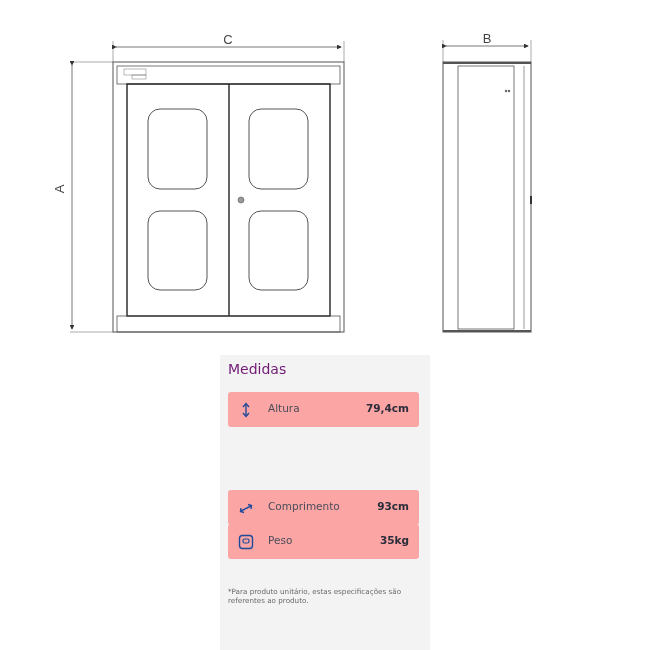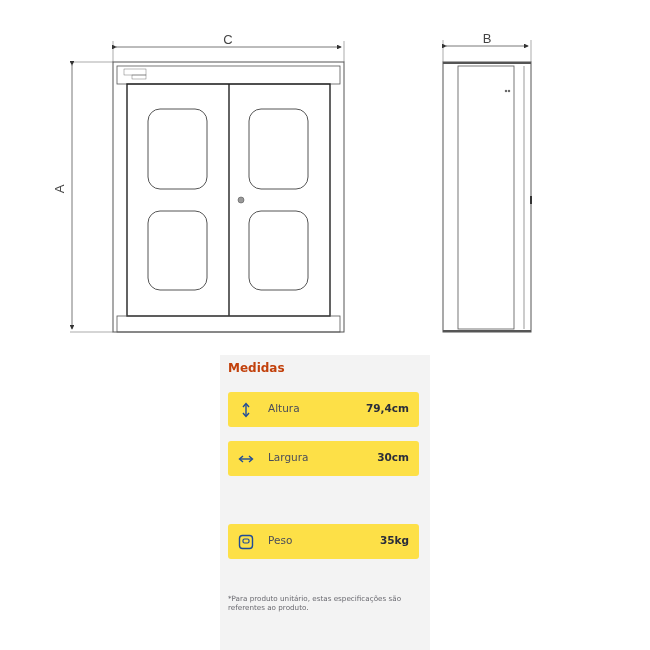--- a/index.html
+++ b/index.html
@@ -1,25 +1,25 @@
 <!DOCTYPE html>
 <html><head>
 <meta charset="utf-8">
 <style>
   html, body { margin:0; padding:0; background:#ffffff; }
   body { width:650px; height:650px; position:relative; overflow:hidden; font-family:"DejaVu Sans", sans-serif; }
   .drawing { position:absolute; left:0; top:0; width:650px; height:345px; }
   .dim-label { font-family:"Liberation Sans", sans-serif; font-size:13px; fill:#444; }
   .panel { position:absolute; left:220px; top:355px; width:210px; height:295px; background:#f3f3f3; }
-  .panel-title { position:absolute; left:8px; top:6px; font-size:12px; font-weight:bold; color:#c2410c; }
-  .row { position:absolute; left:8px; width:191px; height:35px; background:#fde047; border-radius:3px; }
+  .panel-title { position:absolute; left:8px; top:6px; font-size:14px; font-weight:normal; color:#701a75; }
+  .row { position:absolute; left:8px; width:191px; height:35px; background:#fca5a5; border-radius:3px; }
   .row .icon { position:absolute; left:10px; top:10px; width:16px; height:16px; }
   .row .label { position:absolute; left:40px; top:10px; font-size:10.5px; color:#4a4d5a; }
   .row .value { position:absolute; right:10px; top:10px; font-size:10.5px; font-weight:bold; color:#2a2d3a; }
-  .note { position:absolute; left:8px; width:195px; font-size:7.2px; line-height:9px; color:#6a6a70;margin-top:7px; }
+  .note { position:absolute; left:8px; width:195px; font-size:7.2px; line-height:9px; color:#6a6a70; }
 </style>
 </head>
 <body>
 
 <svg class="drawing" viewBox="0 0 650 345" width="650" height="345">
   <defs>
     <marker id="arr" markerWidth="6" markerHeight="6" refX="5" refY="3" orient="auto">
       <path d="M0,0 L6,3 L0,6 z" fill="#333"></path>
     </marker>
   </defs>
@@ -78,30 +78,30 @@
   <div class="row" style="top:37px;">
     <svg class="icon" viewBox="0 0 16 16">
       <line x1="8" y1="2" x2="8" y2="14" stroke="#1f4b99" stroke-width="1.4"></line>
       <path d="M5,5 L8,1.5 L11,5" fill="none" stroke="#1f4b99" stroke-width="1.4"></path>
       <path d="M5,11 L8,14.5 L11,11" fill="none" stroke="#1f4b99" stroke-width="1.4"></path>
     </svg>
     <span class="label">Altura</span>
     <span class="value">79,4cm</span>
   </div>
 
-  <div class="row" style="top:86px;">
+
+  <div class="row" style="top:135px;">
     <svg class="icon" viewBox="0 0 16 16">
-      <line x1="2" y1="8" x2="14" y2="8" stroke="#1f4b99" stroke-width="1.4"></line>
-      <path d="M5,5 L1.5,8 L5,11" fill="none" stroke="#1f4b99" stroke-width="1.4"></path>
-      <path d="M11,5 L14.5,8 L11,11" fill="none" stroke="#1f4b99" stroke-width="1.4"></path>
+      <line x1="3" y1="11" x2="13" y2="6" stroke="#1f4b99" stroke-width="1.4"></line>
+      <path d="M3,8 L2.5,11.5 L6,12.5" fill="none" stroke="#1f4b99" stroke-width="1.4"></path>
+      <path d="M10,4.5 L13.5,5.5 L13,9" fill="none" stroke="#1f4b99" stroke-width="1.4"></path>
     </svg>
-    <span class="label">Largura</span>
-    <span class="value">30cm</span>
+    <span class="label">Comprimento</span>
+    <span class="value">93cm</span>
   </div>
-
 
   <div class="row" style="top:169px;">
     <svg class="icon" viewBox="0 0 16 16">
       <rect x="1.5" y="1.5" width="13" height="13" rx="3" fill="none" stroke="#1f4b99" stroke-width="1.4"></rect>
       <rect x="5" y="5" width="6" height="4" rx="1.5" fill="none" stroke="#1f4b99" stroke-width="1.2"></rect>
     </svg>
     <span class="label">Peso</span>
     <span class="value">35kg</span>
   </div>
 

